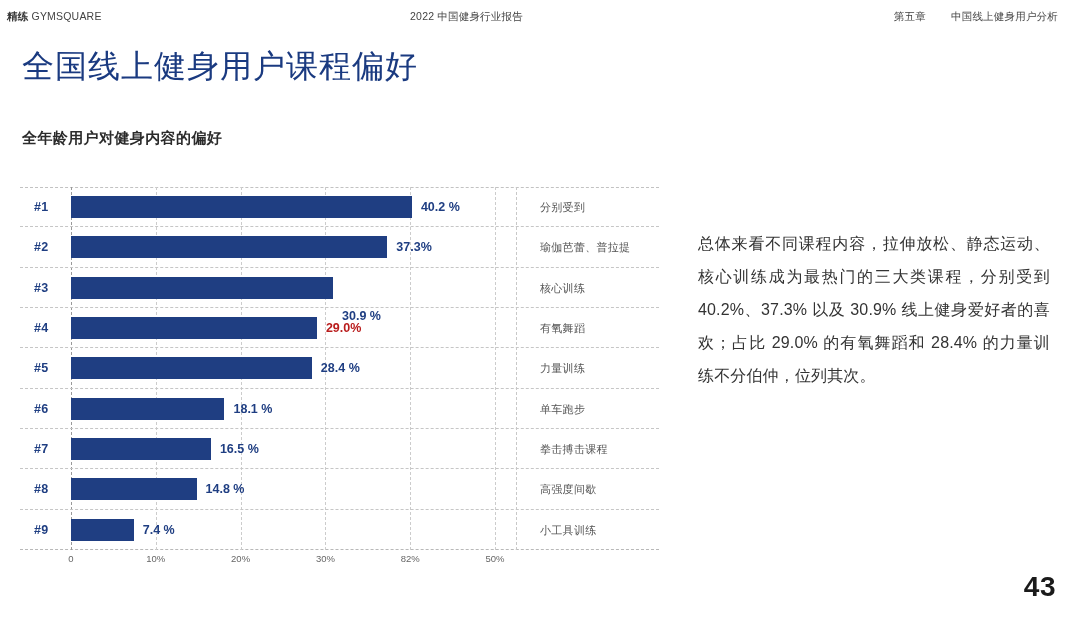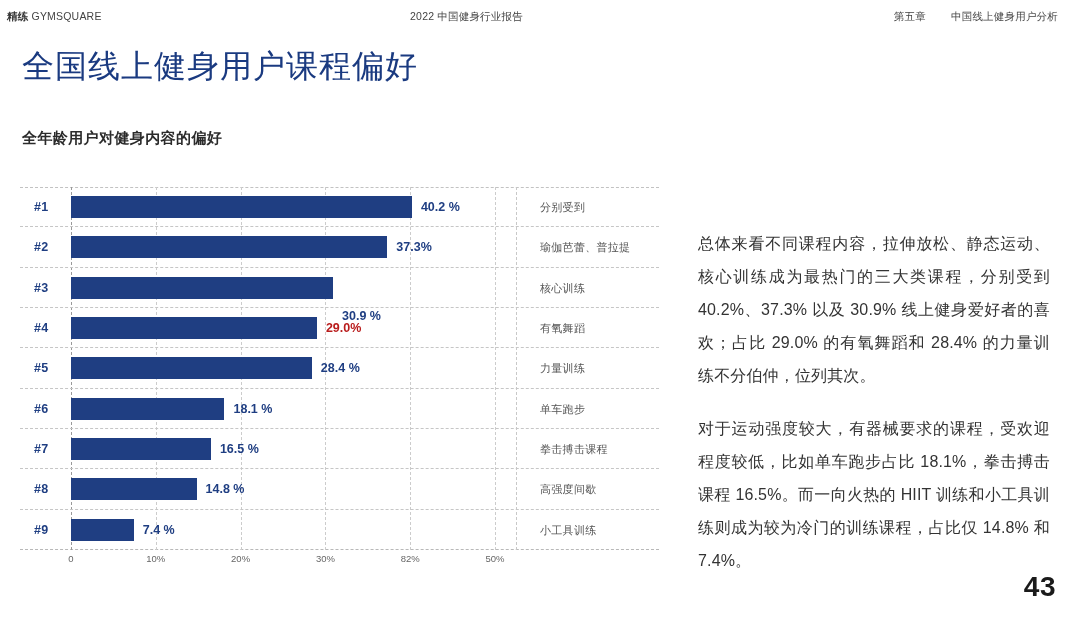--- a/index.html
+++ b/index.html
@@ -305,18 +305,17 @@
       <div class="xtick" style="left: 51px;">0</div>
       <div class="xtick" style="left: 135.8px;">10%</div>
       <div class="xtick" style="left: 220.6px;">20%</div>
       <div class="xtick" style="left: 305.4px;">30%</div>
       <div class="xtick" style="left: 390.2px;">82%</div>
       <div class="xtick" style="left: 475px;">50%</div>
     </div>
 
   <div class="notes">
     <p>总体来看不同课程内容，拉伸放松、静态运动、核心训练成为最热门的三大类课程，分别受到 40.2%、37.3% 以及 30.9% 线上健身爱好者的喜欢；占比 29.0% 的有氧舞蹈和 28.4% 的力量训练不分伯仲，位列其次。</p>
-    <p>对于运动强度较大，有器械要求的课程，受欢迎程度较低，比如单车跑步占比 18.1%，拳击搏击课程 16.5%。而一向火热的 HIIT 训练和小工具训练则成为较为冷门的训练课程，占比仅 14.8% 和 7.4%。</p>
   </div>
 
   <div class="page-number">43</div>
 
 </div>
 
 </body></html>

